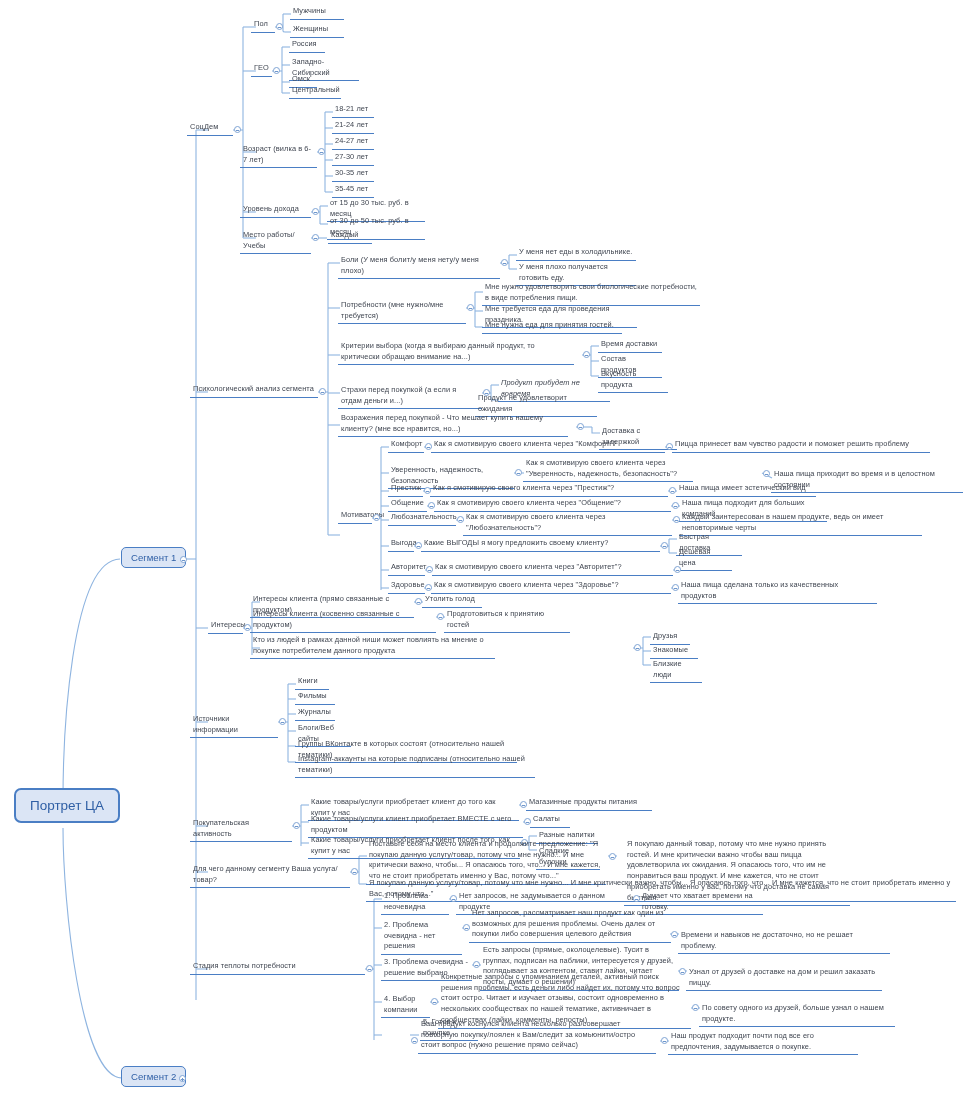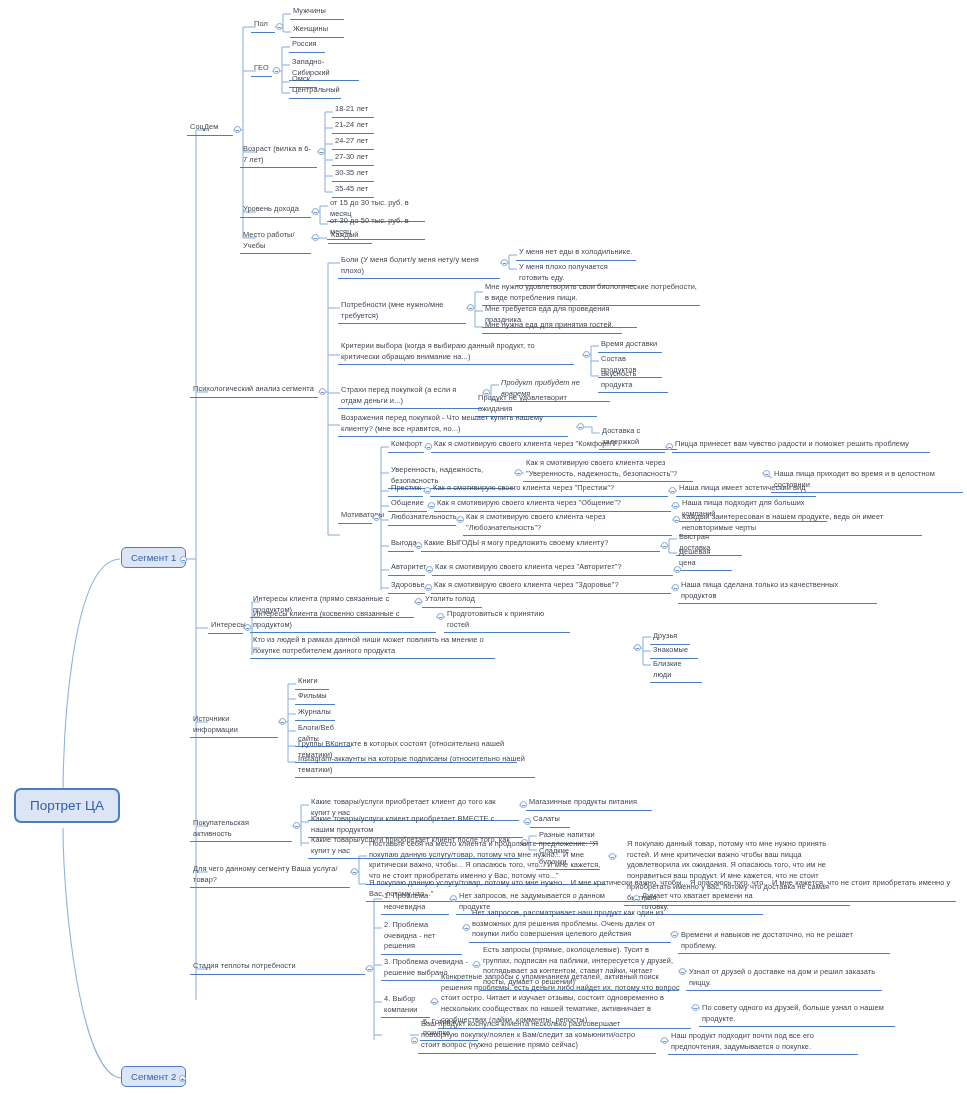--- a/index.html
+++ b/index.html
@@ -409,21 +409,21 @@
   <div class="node" style="left:295px;top:738px;width:222px;">Группы ВКонтакте в которых состоят (относительно нашей тематики)</div>
   <div class="node" style="left:295px;top:753px;width:240px;">Instagram-аккаунты на которые подписаны (относительно нашей тематики)</div>
 
   <div class="node" style="left:190px;top:817px;width:102px;">Покупательская активность</div>
   <div class="toggle" style="left:293px;top:822px;"></div>
 
   <div class="node" style="left:308px;top:796px;width:211px;">Какие товары/услуги приобретает клиент до того как купит у нас</div>
   <div class="toggle" style="left:520px;top:801px;"></div>
   <div class="node" style="left:526px;top:796px;width:126px;">Магазинные продукты питания</div>
 
-  <div class="node" style="left:308px;top:813px;width:215px;">Какие товары/услуги клиент приобретает ВМЕСТЕ с нашим продуктом</div>
+  <div class="node" style="left:308px;top:813px;width:215px;">Какие товары/услуги клиент приобретает ВМЕСТЕ с чего продуктом</div>
   <div class="toggle" style="left:524px;top:818px;"></div>
   <div class="node" style="left:530px;top:813px;width:40px;">Салаты</div>
 
   <div class="node" style="left:308px;top:834px;width:212px;">Какие товары/услуги приобретает клиент после того, как купит у нас</div>
   <div class="toggle" style="left:521px;top:839px;"></div>
   <div class="node" style="left:536px;top:829px;width:62px;">Разные напитки</div>
   <div class="node" style="left:536px;top:845px;width:64px;">Сладкие булочки</div>
 
   <div class="node" style="left:190px;top:863px;width:160px;">Для чего данному сегменту Ваша услуга/товар?</div>
   <div class="toggle" style="left:351px;top:868px;"></div>

